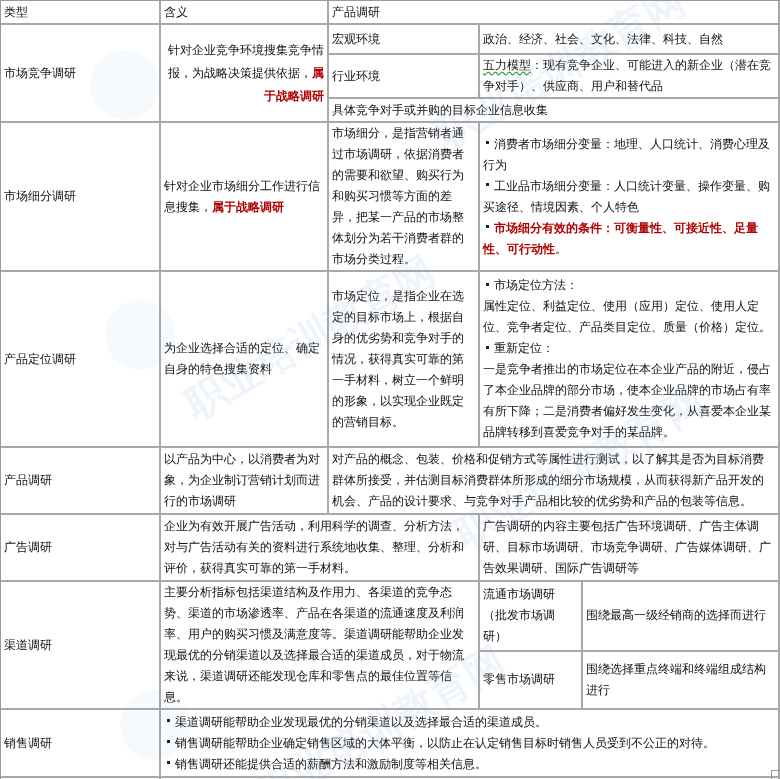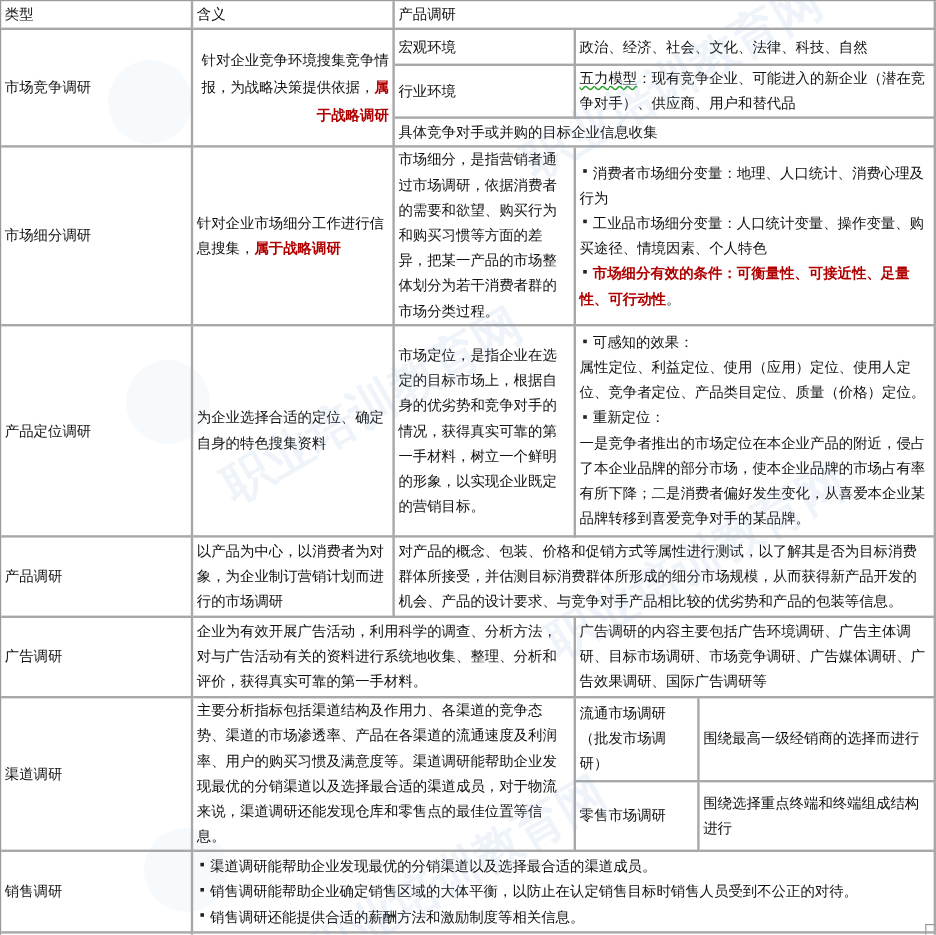--- a/index.html
+++ b/index.html
@@ -71,21 +71,21 @@
       <span class="li"><span class="dot"></span><span>工业品市场细分变量：人口统计变量、操作变量、购买途径、情境因素、个人特色</span></span>
       <span class="li"><span class="dot"></span><span class="red">市场细分有效的条件：可衡量性、可接近性、足量性、可行动性</span><span>。</span></span>
     </td>
   </tr>
 
   <tr style="height:176px">
     <td>产品定位调研</td>
     <td>为企业选择合适的定位、确定自身的特色搜集资料</td>
     <td>市场定位，是指企业在选定的目标市场上，根据自身的优劣势和竞争对手的情况，获得真实可靠的第一手材料，树立一个鲜明的形象，以实现企业既定的营销目标。</td>
     <td colspan="2">
-      <span class="li"><span class="dot"></span><span>可感知的效果：</span></span>
+      <span class="li"><span class="dot"></span><span>市场定位方法：</span></span>
       <span class="li">属性定位、利益定位、使用（应用）定位、使用人定位、竞争者定位、产品类目定位、质量（价格）定位。</span>
       <span class="li"><span class="dot"></span><span>重新定位：</span></span>
       <span class="li">一是竞争者推出的市场定位在本企业产品的附近，侵占了本企业品牌的部分市场，使本企业品牌的市场占有率有所下降；二是消费者偏好发生变化，从喜爱本企业某品牌转移到喜爱竞争对手的某品牌。</span>
     </td>
   </tr>
 
   <tr style="height:67px">
     <td>产品调研</td>
     <td>以产品为中心，以消费者为对象，为企业制订营销计划而进行的市场调研</td>
     <td colspan="3">对产品的概念、包装、价格和促销方式等属性进行测试，以了解其是否为目标消费群体所接受，并估测目标消费群体所形成的细分市场规模，从而获得新产品开发的机会、产品的设计要求、与竞争对手产品相比较的优劣势和产品的包装等信息。</td>

